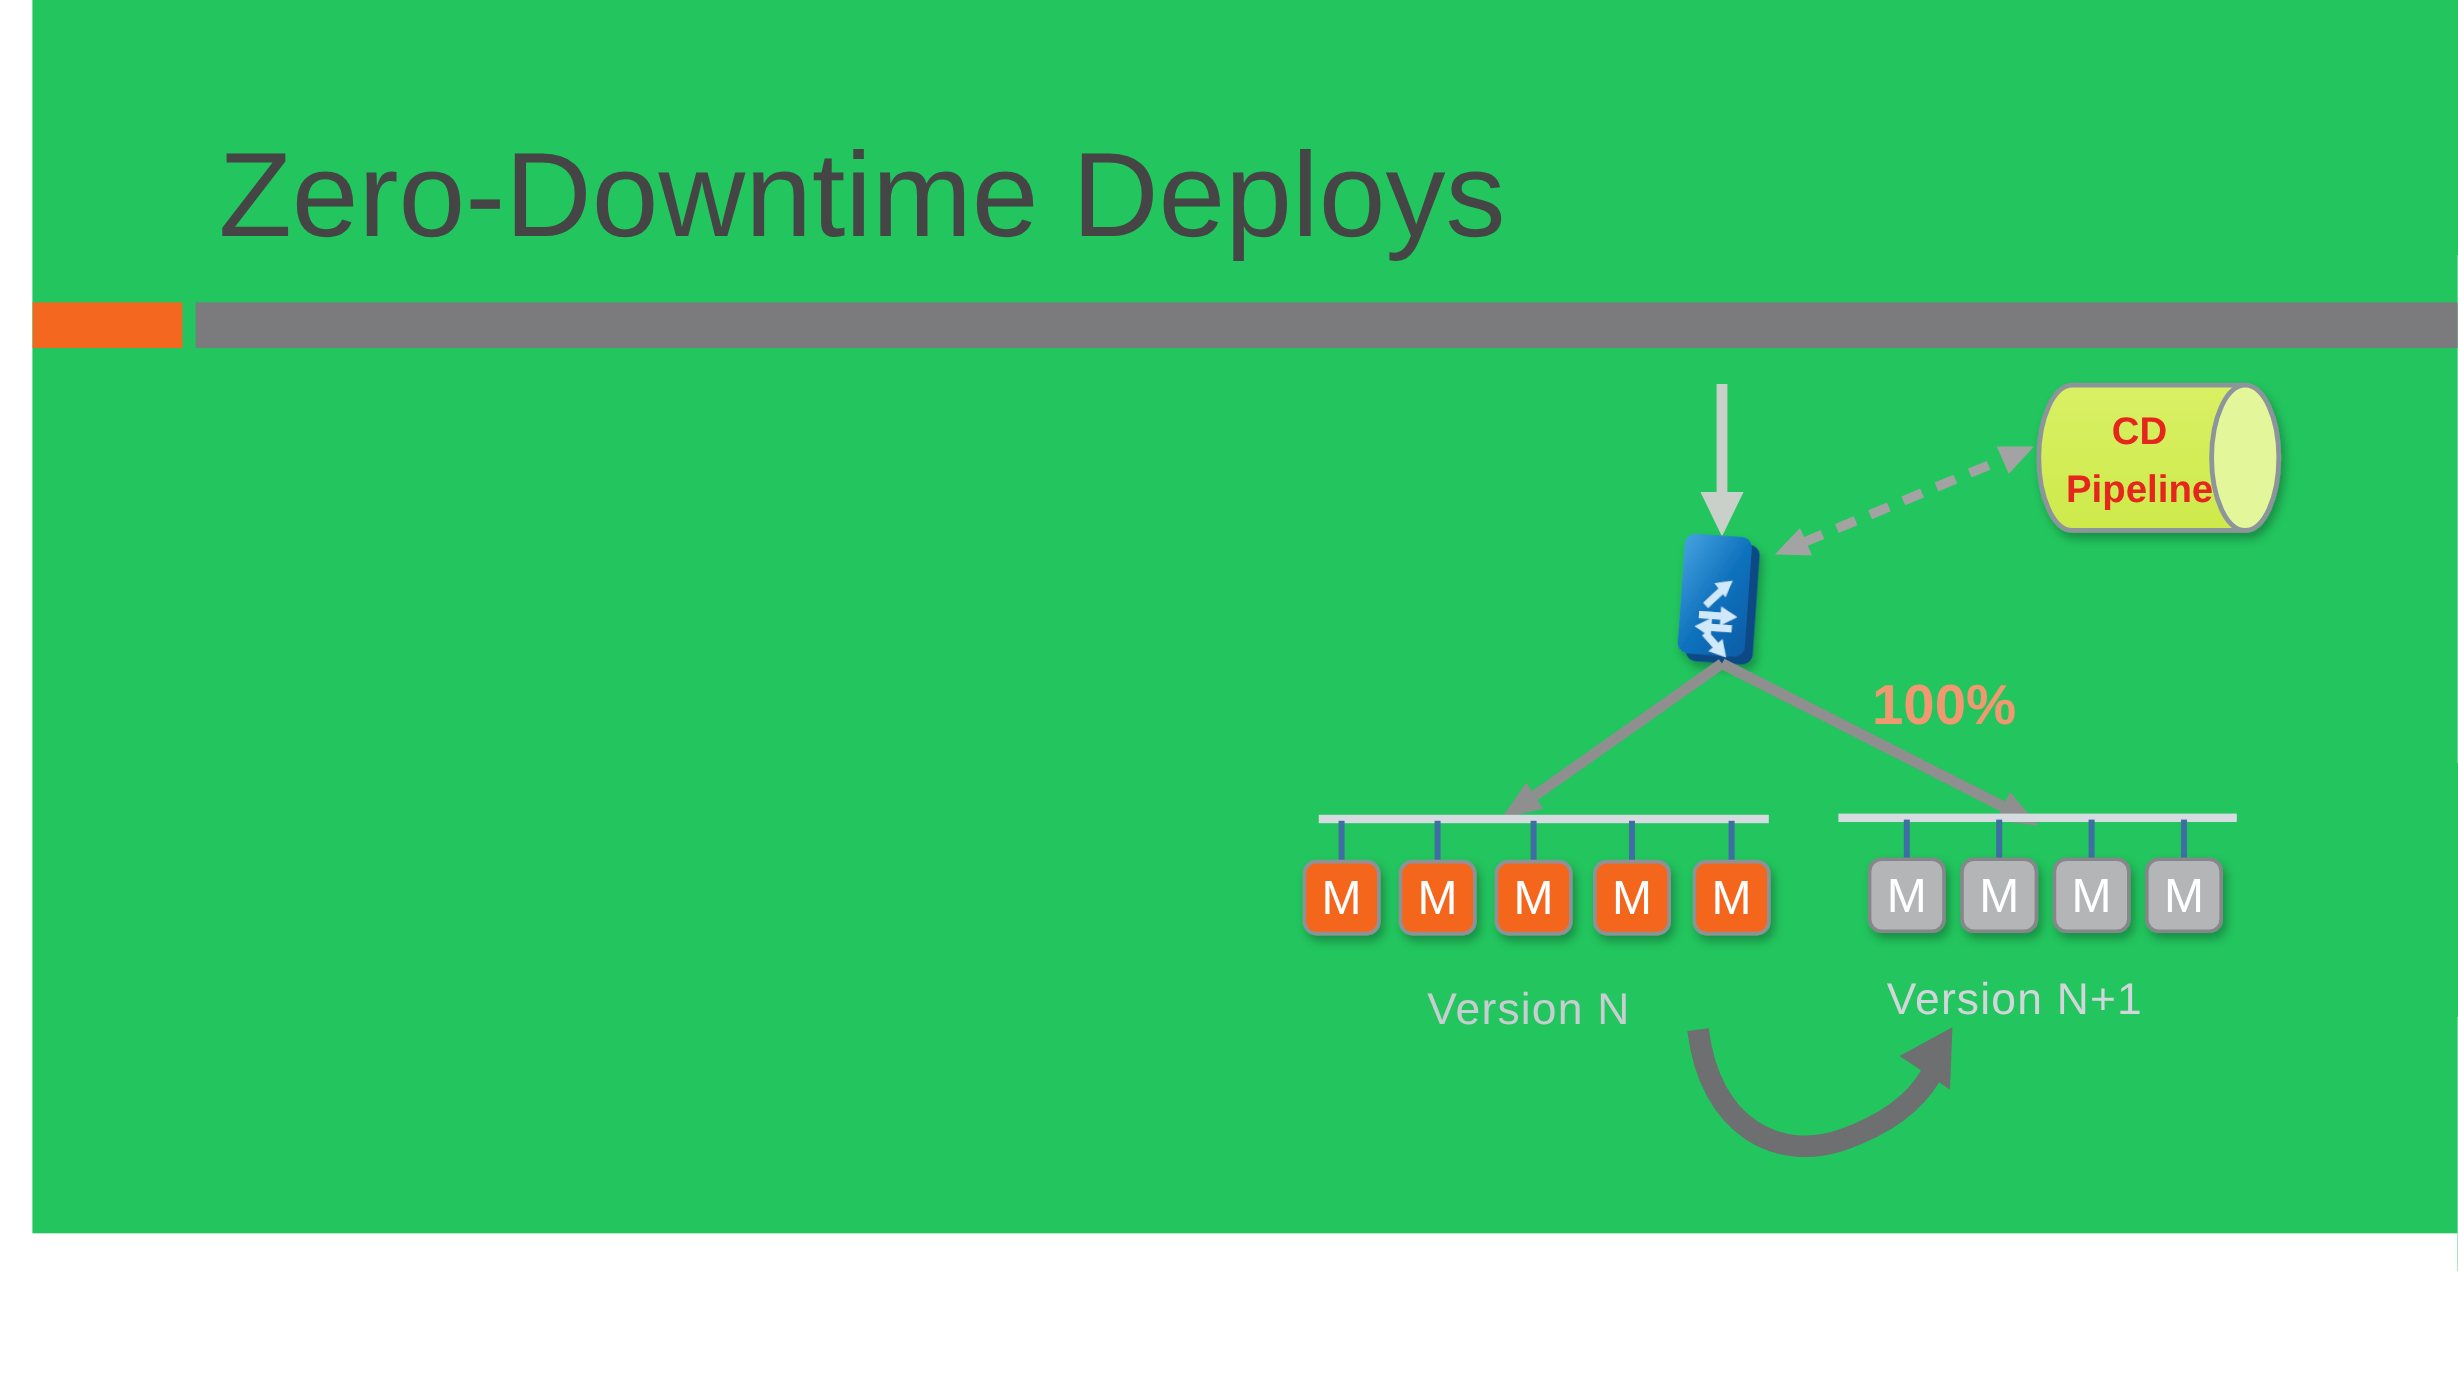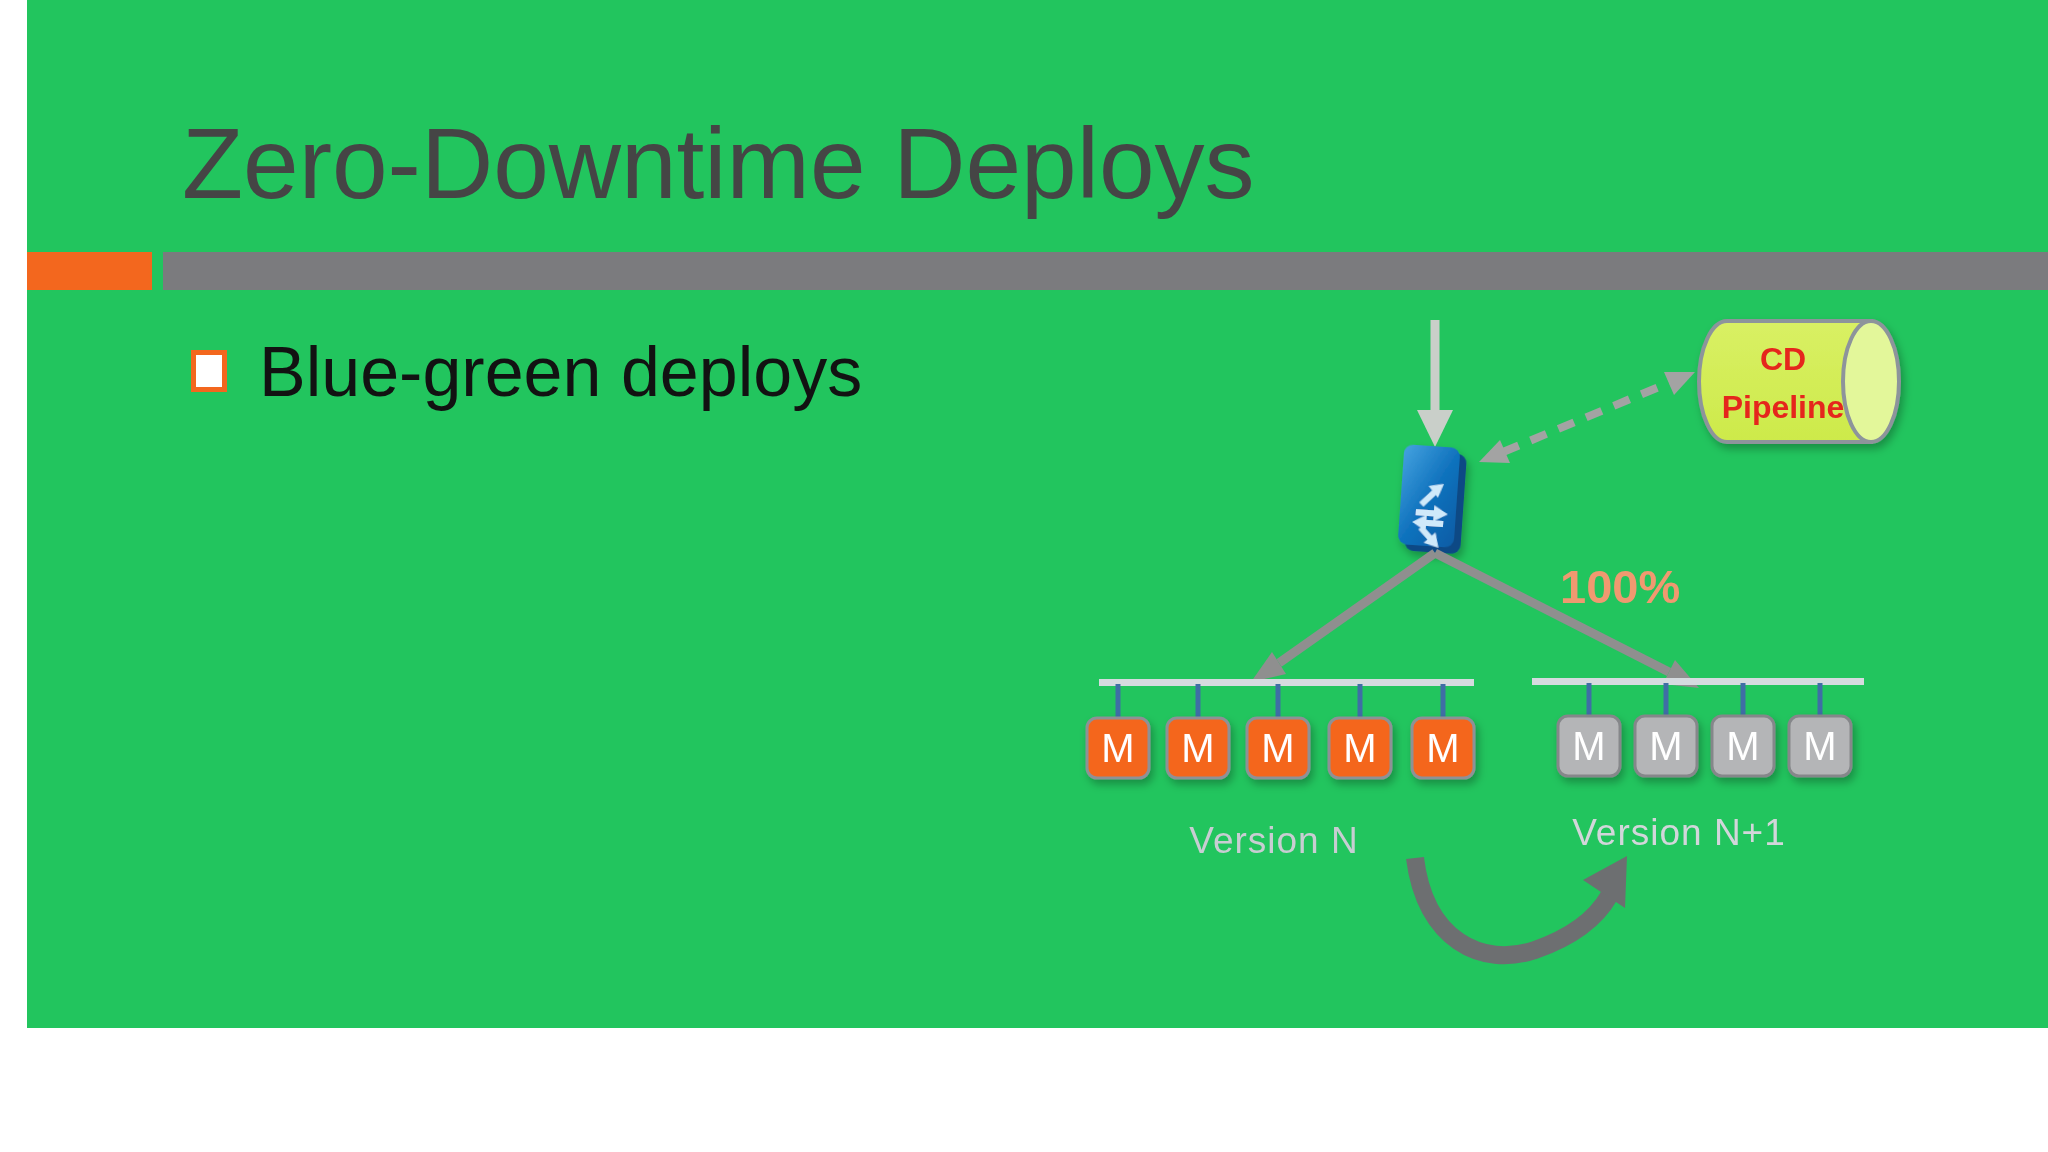--- a/index.html
+++ b/index.html
@@ -28,24 +28,20 @@
 </style>
 </head>
 <body>
 
 <div class="slide">
 
   <h1 class="title">Zero-Downtime Deploys</h1>
   <div class="accent-orange"></div>
   <div class="accent-bar"></div>
 
-  <div class="bullet-row">
-    <span class="bullet-marker"></span>
-    <span class="bullet-text">Blue-green deploys</span>
-  </div>
 
   <svg class="diagram-svg" viewBox="0 0 2048 1152" xmlns="http://www.w3.org/2000/svg">
     <defs>
       <linearGradient id="gradRouter" x1="0" y1="0" x2="1" y2="1">
         <stop offset="0" stop-color="#45a3e0"></stop>
         <stop offset="0.5" stop-color="#1173be"></stop>
         <stop offset="1" stop-color="#0b5ca5"></stop>
       </linearGradient>
       <linearGradient id="gradCyl" x1="0" y1="0" x2="0" y2="1">
         <stop offset="0" stop-color="#d9f064"></stop>

